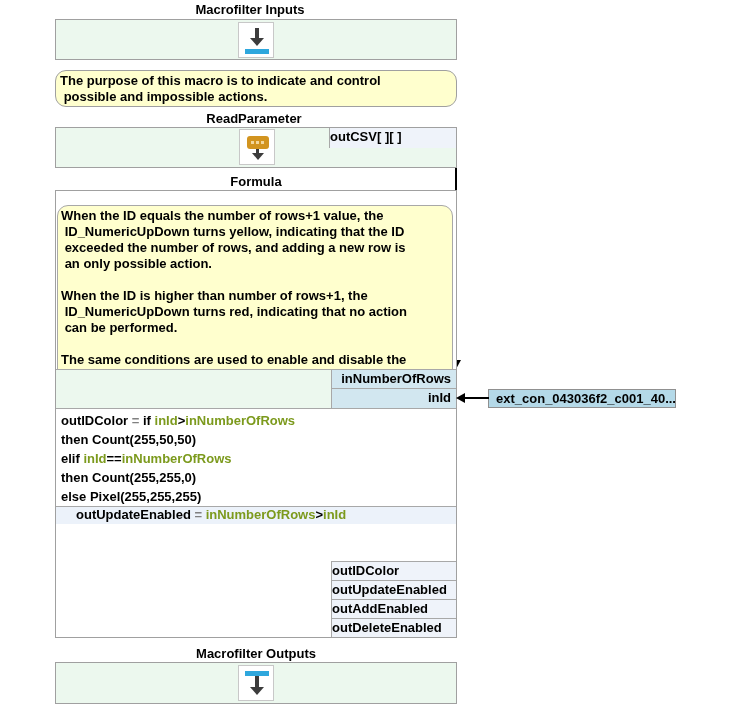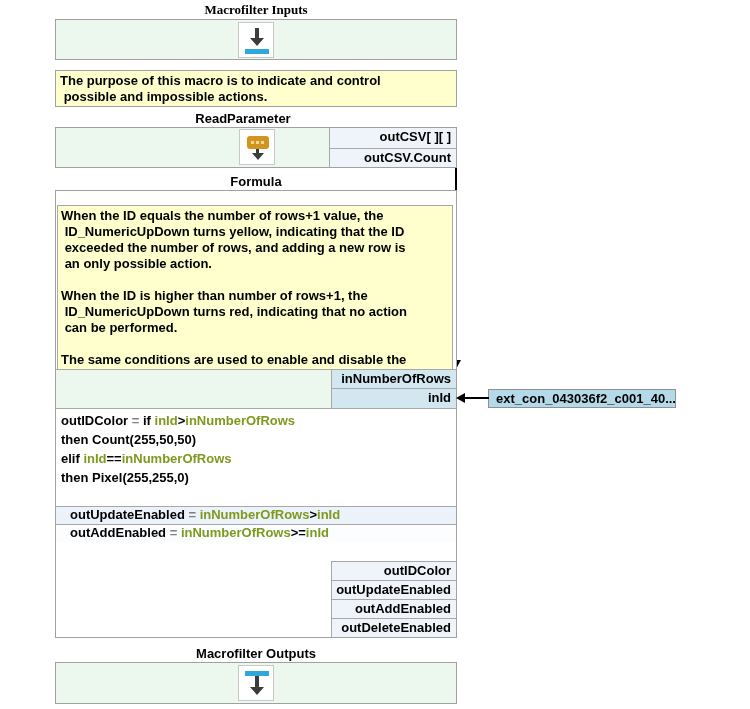--- a/index.html
+++ b/index.html
@@ -10,83 +10,82 @@
     font-family: "Liberation Sans", sans-serif;
     font-weight: bold;
     font-size: 13px;
     color: #000;
     overflow: hidden;
   }
   .abs { position: absolute; }
   .hdr { text-align: center; font-size: 13px; font-weight: bold; color:#000; }
   .box { border: 1px solid #a0a0a0; }
   .mint { background: #ecf8ee; }
-  .yellow { background: #ffffce; }
+  .yellow { background: #ffffce; border-radius: 11px; }
   .flexc { display: flex; align-items: center; justify-content: center; }
   .icon-frame {
     width: 36px; height: 36px; background: #ffffff;
     border: 1px solid #c8c8c8; position: relative;
   }
   .arrow-stem { position: absolute; width: 4px; background: #3c3c3c; }
   .tri-down { position: absolute; width: 0; height: 0;
     border-left: 7px solid transparent; border-right: 7px solid transparent;
     border-top: 8px solid #3c3c3c; }
   .blue-bar { position: absolute; width: 24px; height: 5px; background: #2ea7dd; }
   .port-row {
     position: absolute; background: #eff3fa;
     border-left: 1px solid #a8a8a8; border-top: 1px solid #a8a8a8;
-    text-align: right; padding-right: 5px; line-height: 18px;
+    text-align: left; padding-right: 5px; line-height: 18px;
     white-space: nowrap; overflow: hidden;
   }
   .in-port {
     position: absolute; background: #d2e7f0;
     border-left: 1px solid #a8a8a8; border-bottom: 1px solid #a8a8a8;
     text-align: right; padding-right: 5px; line-height: 18px;
   }
   .comment-text { white-space: pre-wrap; line-height: 16px; }
   .code-line { line-height: 19px; white-space: nowrap; }
   .f-row { position: absolute; left: 0; width: 400px; height: 18px;
-    border-top: 1px solid #a8a8a8; padding-left: 14px; line-height: 16px; white-space: nowrap; }
+    border-top: 1px solid #a8a8a8; padding-left: 20px; line-height: 16px; white-space: nowrap; }
   .tok-kw { color: #000000; }
   .tok-var { color: #7c9a1d; }
   .tok-op { color: #808080; }
   .tok-plain { color: #000000; }
   .conn { background: #000; }
 </style>
 </head>
 <body>
 
-<div class="abs hdr" style="left:55px; top:2px; width:402px;font-family:Liberation Serif, serif;">Macrofilter Inputs</div>
+<div class="abs hdr" style="left:49px; top:2px; width:402px;">Macrofilter Inputs</div>
 
 <div class="abs box mint flexc" style="left:55px; top:19px; width:402px; height:41px;">
   <div class="icon-frame">
     <div class="arrow-stem" style="left:16px; top:5px; height:10px;"></div>
     <div class="tri-down" style="left:11px; top:15px;"></div>
     <div class="blue-bar" style="left:6px; top:26px;"></div>
   </div>
 </div>
 
 <div class="abs box yellow" style="left:55px; top:70px; width:402px; height:37px; padding:2px 0 0 4px;">
   <div class="comment-text">The purpose of this macro is to indicate and control
  possible and impossible actions.</div>
 </div>
 
-<div class="abs hdr" style="left:42px; top:111px; width:402px;text-align:center;">ReadParameter</div>
+<div class="abs hdr" style="left:53px; top:111px; width:402px;text-align:center;">ReadParameter</div>
 
 <div class="abs box mint" style="left:55px; top:127px; width:402px; height:41px;">
   <div class="icon-frame" style="position:absolute; left:183px; top:1px;">
     <div style="position:absolute; left:7px; top:6px; width:22px; height:13px; background:#d2941f; border-radius:3px;"></div>
     <div style="position:absolute; left:11px; top:11px; width:3px; height:3px; background:#f3d79a;"></div>
     <div style="position:absolute; left:16px; top:11px; width:3px; height:3px; background:#f3d79a;"></div>
     <div style="position:absolute; left:21px; top:11px; width:3px; height:3px; background:#f3d79a;"></div>
     <div class="arrow-stem" style="left:16px; top:19px; height:5px; width:3px;"></div>
     <div class="tri-down" style="left:12px; top:23px; border-left-width:6px; border-right-width:6px; border-top-width:7px;"></div>
   </div>
   <div class="port-row" style="right:0; top:0; width:127px; height:20px; border-top:none;">outCSV[ ][ ]</div>
-  <div class="port-row" style="right:0; top:20px; width:127px; height:19px;">outCSV.Count</div>
 </div>
 
 <div class="abs conn" style="left:455px; top:168px; width:2px; height:193px;"></div>
 <div class="abs" style="left:451px; top:360px; width:0; height:0;
      border-left:5px solid transparent; border-right:5px solid transparent; border-top:9px solid #000;"></div>
 
 <div class="abs hdr" style="left:55px; top:174px; width:402px;">Formula</div>
 
 <div class="abs box" style="left:55px; top:190px; width:402px; height:448px; background:#fff;">
 
@@ -107,25 +106,25 @@
 
   <div class="mint" style="position:absolute; left:0; top:178px; width:275px; height:40px;
        border-top:1px solid #a8a8a8; border-bottom:1px solid #a8a8a8;"></div>
   <div class="in-port" style="left:275px; top:178px; width:125px; height:20px; border-top:1px solid #a8a8a8;">inNumberOfRows</div>
   <div class="in-port" style="left:275px; top:198px; width:125px; height:20px;">inId</div>
 
   <div style="position:absolute; left:0; top:218px; width:400px; height:97px; padding:2px 0 0 5px; background:#fff;">
     <div class="code-line"><span class="tok-plain">outIDColor</span><span class="tok-op"> = </span><span class="tok-kw">if</span><span class="tok-plain"> </span><span class="tok-var">inId</span><span class="tok-plain">&gt;</span><span class="tok-var">inNumberOfRows</span></div>
     <div class="code-line"><span class="tok-kw">then</span><span class="tok-plain"> Count(255,50,50)</span></div>
     <div class="code-line"><span class="tok-kw">elif</span><span class="tok-plain"> </span><span class="tok-var">inId</span><span class="tok-plain">==</span><span class="tok-var">inNumberOfRows</span></div>
-    <div class="code-line"><span class="tok-kw">then</span><span class="tok-plain"> Pixel(255,255,0)</span></div>
+    <div class="code-line"><span class="tok-kw">then</span><span class="tok-plain"> Count(255,255,0)</span></div>
+    <div class="code-line"><span class="tok-kw">else</span><span class="tok-plain"> Pixel(255,255,255)</span></div>
   </div>
 
   <div class="f-row" style="top:315px; background:#ecf2fa;"><span class="tok-plain">outUpdateEnabled</span><span class="tok-op"> = </span><span class="tok-var">inNumberOfRows</span><span class="tok-plain">&gt;</span><span class="tok-var">inId</span></div>
-  <div class="f-row" style="top:333px; background:#fbfdfe;"><span class="tok-plain">outAddEnabled</span><span class="tok-op"> = </span><span class="tok-var">inNumberOfRows</span><span class="tok-plain">&gt;=</span><span class="tok-var">inId</span></div>
 
   <div class="port-row" style="left:275px; top:370px; width:125px; height:19px;">outIDColor</div>
   <div class="port-row" style="left:275px; top:389px; width:125px; height:19px;">outUpdateEnabled</div>
   <div class="port-row" style="left:275px; top:408px; width:125px; height:19px;">outAddEnabled</div>
   <div class="port-row" style="left:275px; top:427px; width:125px; height:19px;">outDeleteEnabled</div>
 </div>
 
 <div class="abs" style="left:488px; top:389px; width:188px; height:19px; background:#b4d9e8;
      border:1px solid #909090; padding-left:7px; line-height:17px; white-space:nowrap; overflow:hidden;">ext_con_043036f2_c001_40...</div>
 <div class="abs conn" style="left:464px; top:397px; width:25px; height:2px;"></div>

